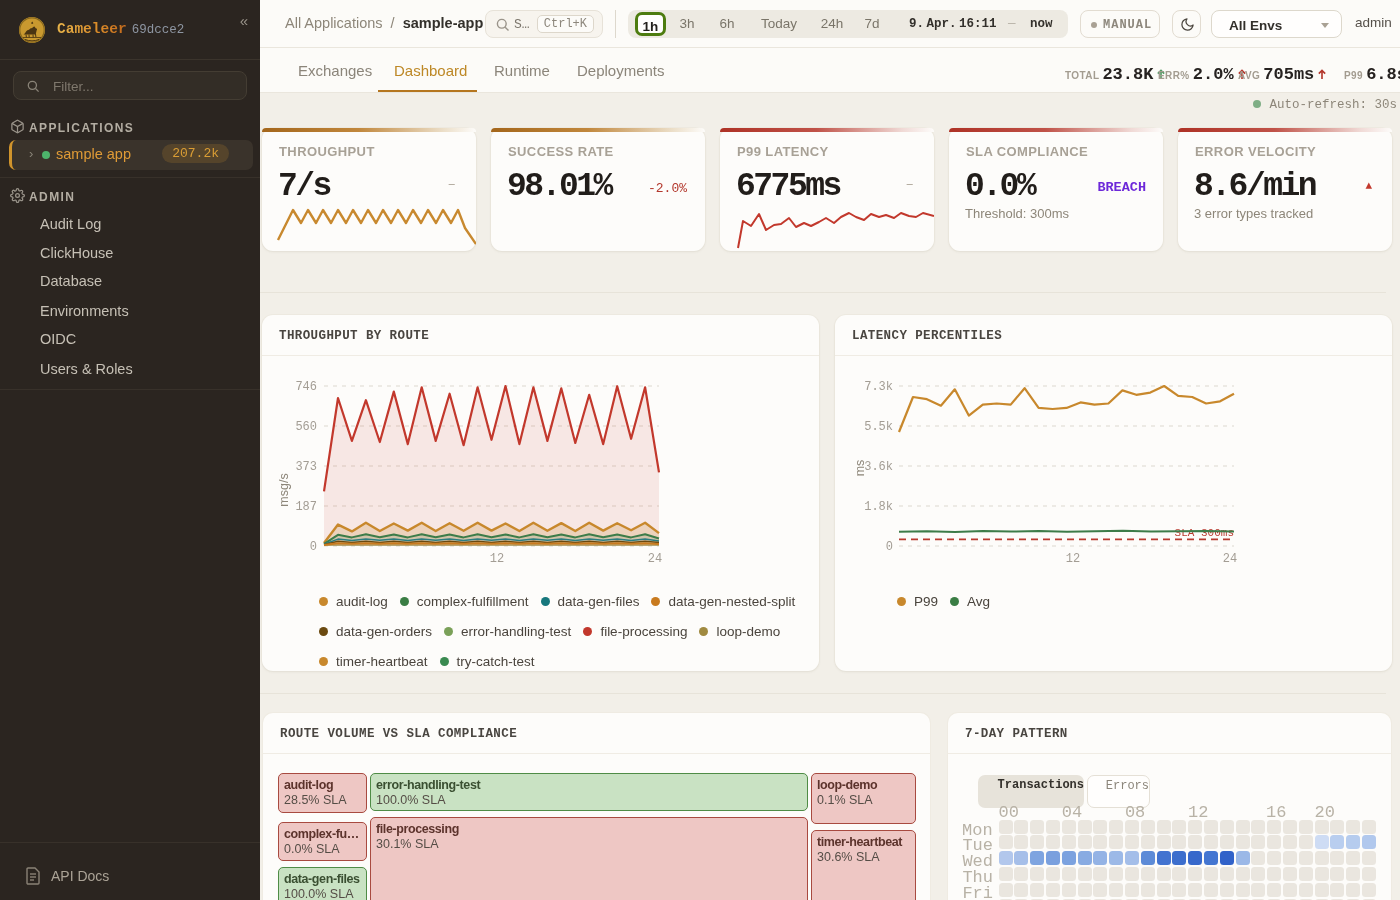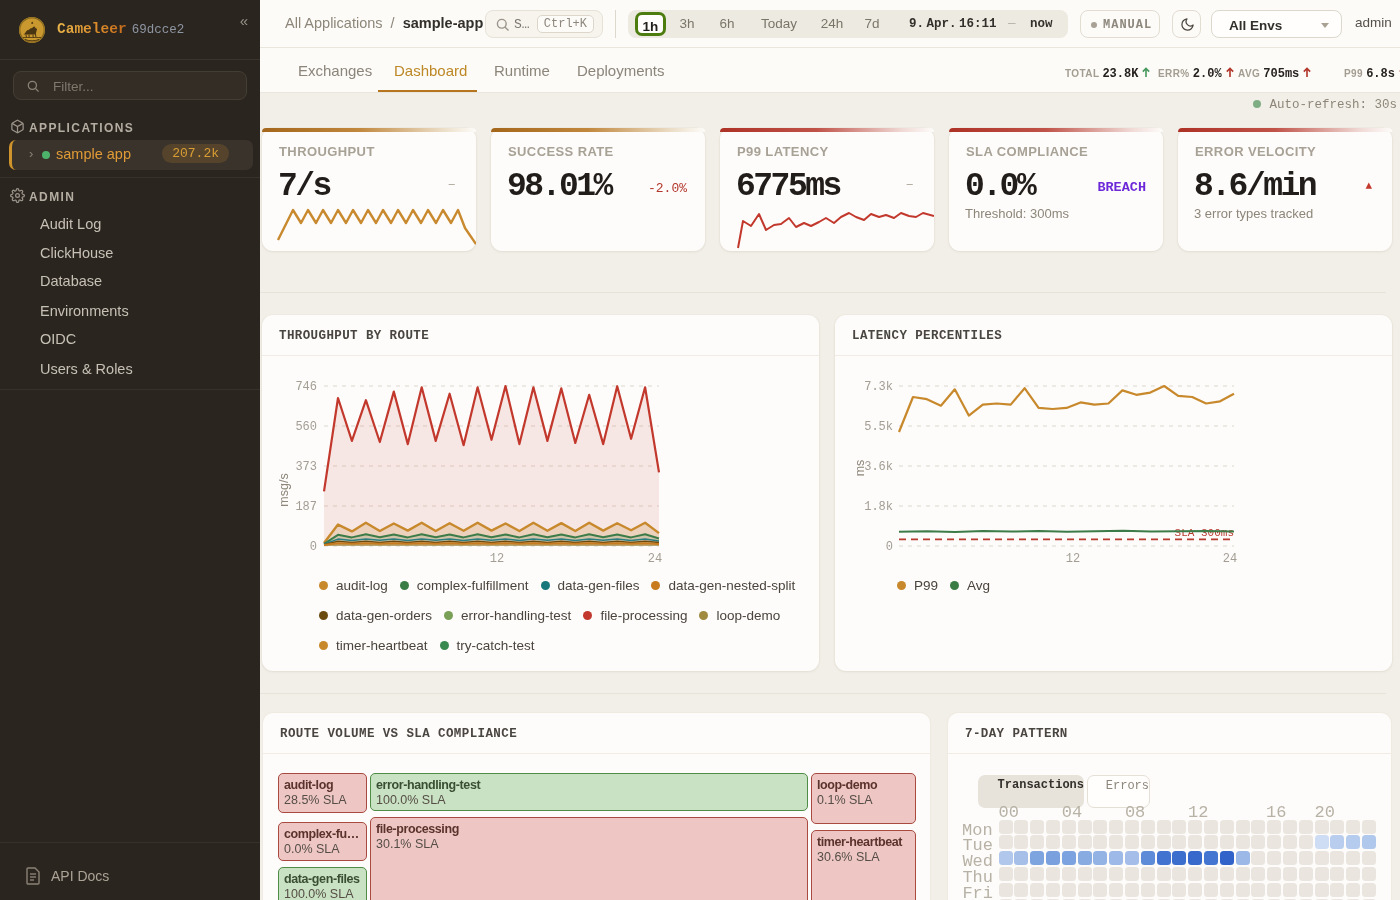--- a/index.html
+++ b/index.html
@@ -54,21 +54,21 @@
 #envs .caret { position:absolute; left:auto; right:12px; top:12px; width:0; height:0; border-left:4px solid transparent; border-right:4px solid transparent; border-top:5px solid #a9a194; }
 #admin { position:absolute; left:1095px; top:15px; font-size:13.5px; color:#55504a; }
 
 
 #tabsrow { position:absolute; left:260px; top:48px; width:1140px; height:45px; background:#fcfbf8; border-bottom:1px solid #eae6dd; }
 .tab { position:absolute; top:14px; font-size:15px; color:#8b857a; }
 #tab-dash { color:#bd8826; }
 #tab-ul { position:absolute; left:118px; top:42px; width:99px; height:0; border-top:2.5px solid #b5761f; }
 .stat { position:absolute; top:17px; font-size:13.5px; white-space:nowrap; }
 .stat .lb { color:#a39c90; font-size:10px; font-weight:bold; letter-spacing:0.4px; }
-.stat .vl { color:#262220; font-family:"Liberation Mono", monospace; font-weight:bold; font-size:12px;margin-top:18px; }
+.stat .vl { color:#262220; font-family:"Liberation Mono", monospace; font-weight:bold; font-size:17px;margin-top:18px; }
 .stat svg { margin-left:3px; vertical-align:-1px; }
 
 
 #autorefresh { position:absolute; left:1150px; top:93px; width:247px; height:22px; font-family:"Liberation Mono", monospace; font-size:12.5px; color:#8d8679; text-align:right; padding-top:5px; }
 #autorefresh .dot { display:inline-block; width:8px; height:8px; border-radius:50%; background:#7fae85; margin-right:8px; }
 .divider { position:absolute; left:260px; width:1126px; height:0; border-top:1px solid #e7e3d9; }
 
 .card { position:absolute; background:#fdfcfa; border-radius:11px; box-shadow:0 1px 3px rgba(60,50,30,0.07), 0 0 0 1px #efebe2; }
 .kpi { top:128px; width:214px; height:123px; }
 .kpi .stripe { position:absolute; left:0; top:0; width:100%; height:4px; border-radius:11px 11px 0 0; }
@@ -77,21 +77,21 @@
 .kpi .lbl { position:absolute; left:17px; top:16px; font-size:13px; font-weight:bold; color:#a8a196; letter-spacing:0.4px; }
 .kpi .val { position:absolute; left:16px; top:40px; font-family:"Liberation Mono", monospace; font-weight:bold; font-size:33px; color:#211d1a; letter-spacing:-2.5px; }
 .kpi .sub { position:absolute; left:16px; top:78px; font-size:13px; color:#8d8679; }
 .kpi .right { position:absolute; font-family:"Liberation Mono", monospace; }
 
 .chart-card { top:315px; width:557px; height:356px; }
 .bot-card { top:712px; height:188px; border-radius:11px 11px 0 0; box-shadow:none; border:1px solid #efebe2; border-bottom:none; }
 .card-h { position:absolute; left:0; top:0; width:100%; height:41px; border-bottom:1px solid #f0ece4; }
 .card-h span { position:absolute; left:17px; top:14px; font-family:"Liberation Mono", monospace; font-weight:bold; font-size:12.5px; letter-spacing:0.4px; color:#494540; }
 
-.legend { position:absolute; font-size:13.5px; color:#4a443d; white-space:nowrap; }
+.legend { position:absolute; font-size:13.5px; color:#4a443d; white-space:nowrap;margin-top:16px; }
 .legend .it { display:inline-flex; align-items:center; margin-right:12px; }
 .legend .d { width:9px; height:9px; border-radius:50%; margin-right:8px; display:inline-block; }
 
 
 .tm { position:absolute; border-radius:5px; overflow:hidden; padding:4px 5px; }
 .tm-r { background:#eec7c4; border:1.5px solid #a84a40; }
 .tm-g { background:#c9e2c3; border:1.5px solid #4f8c46; }
 .tm .t { font-size:12.5px; letter-spacing:-0.4px; font-weight:bold; white-space:nowrap; overflow:hidden; text-overflow:ellipsis; }
 .tm-r .t { color:#5c332c; }
 .tm-g .t { color:#3a4f31; }

